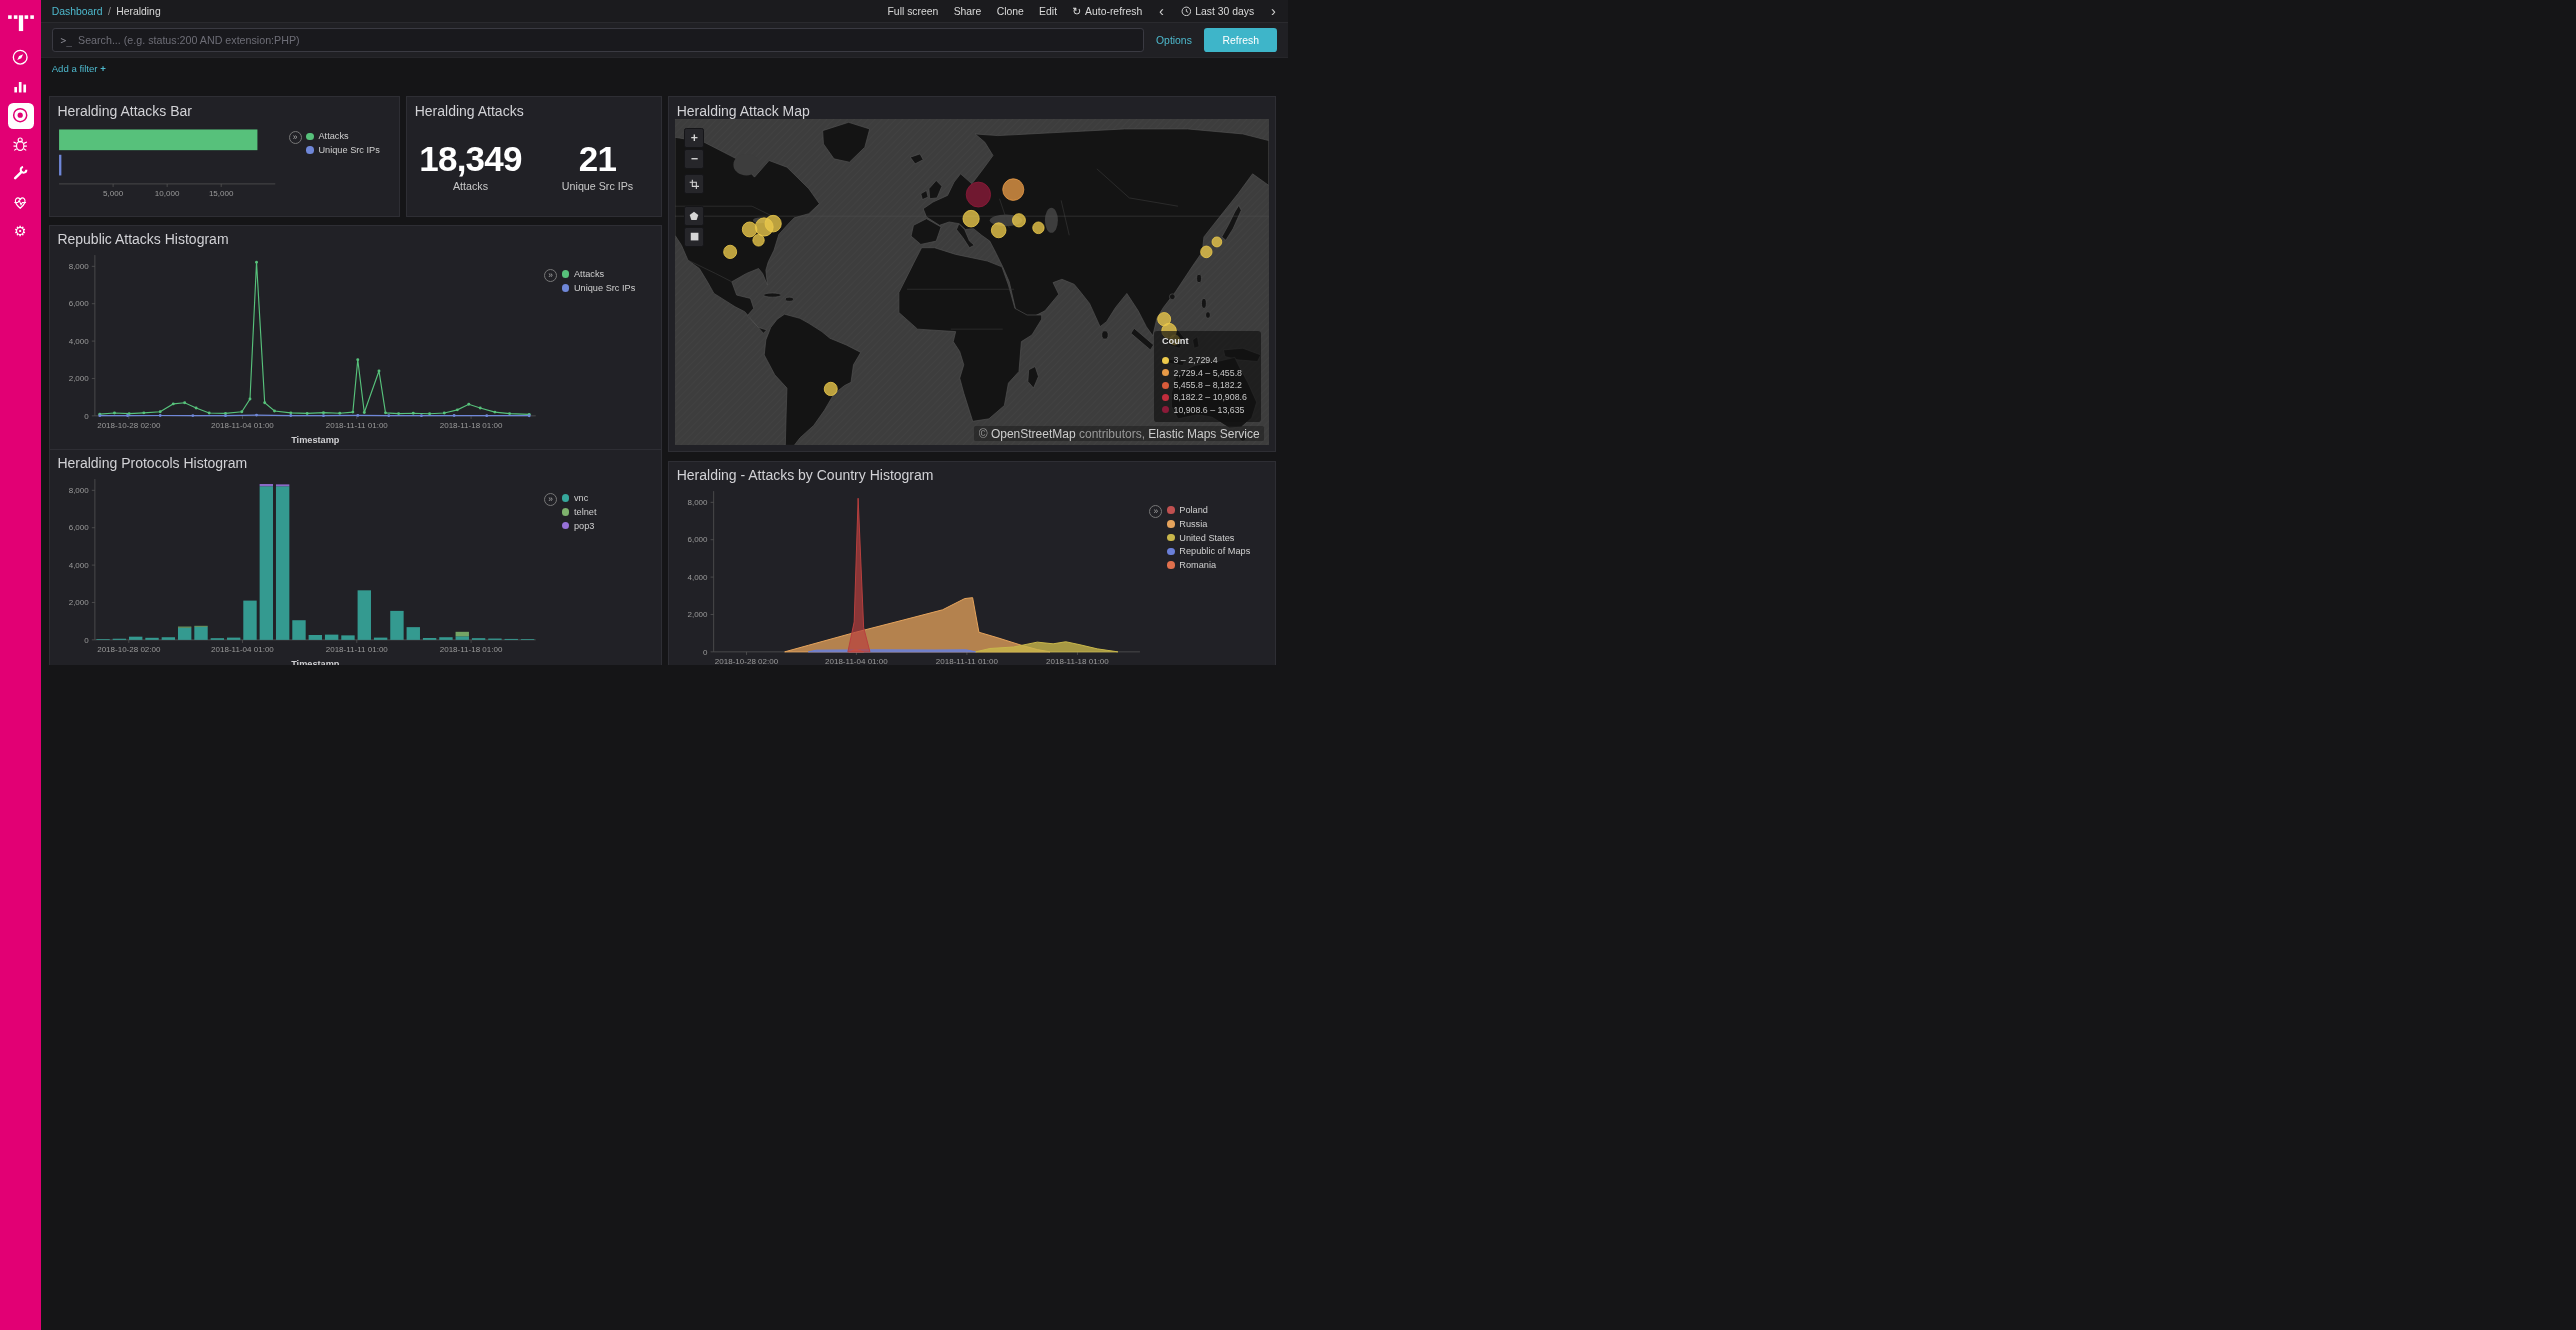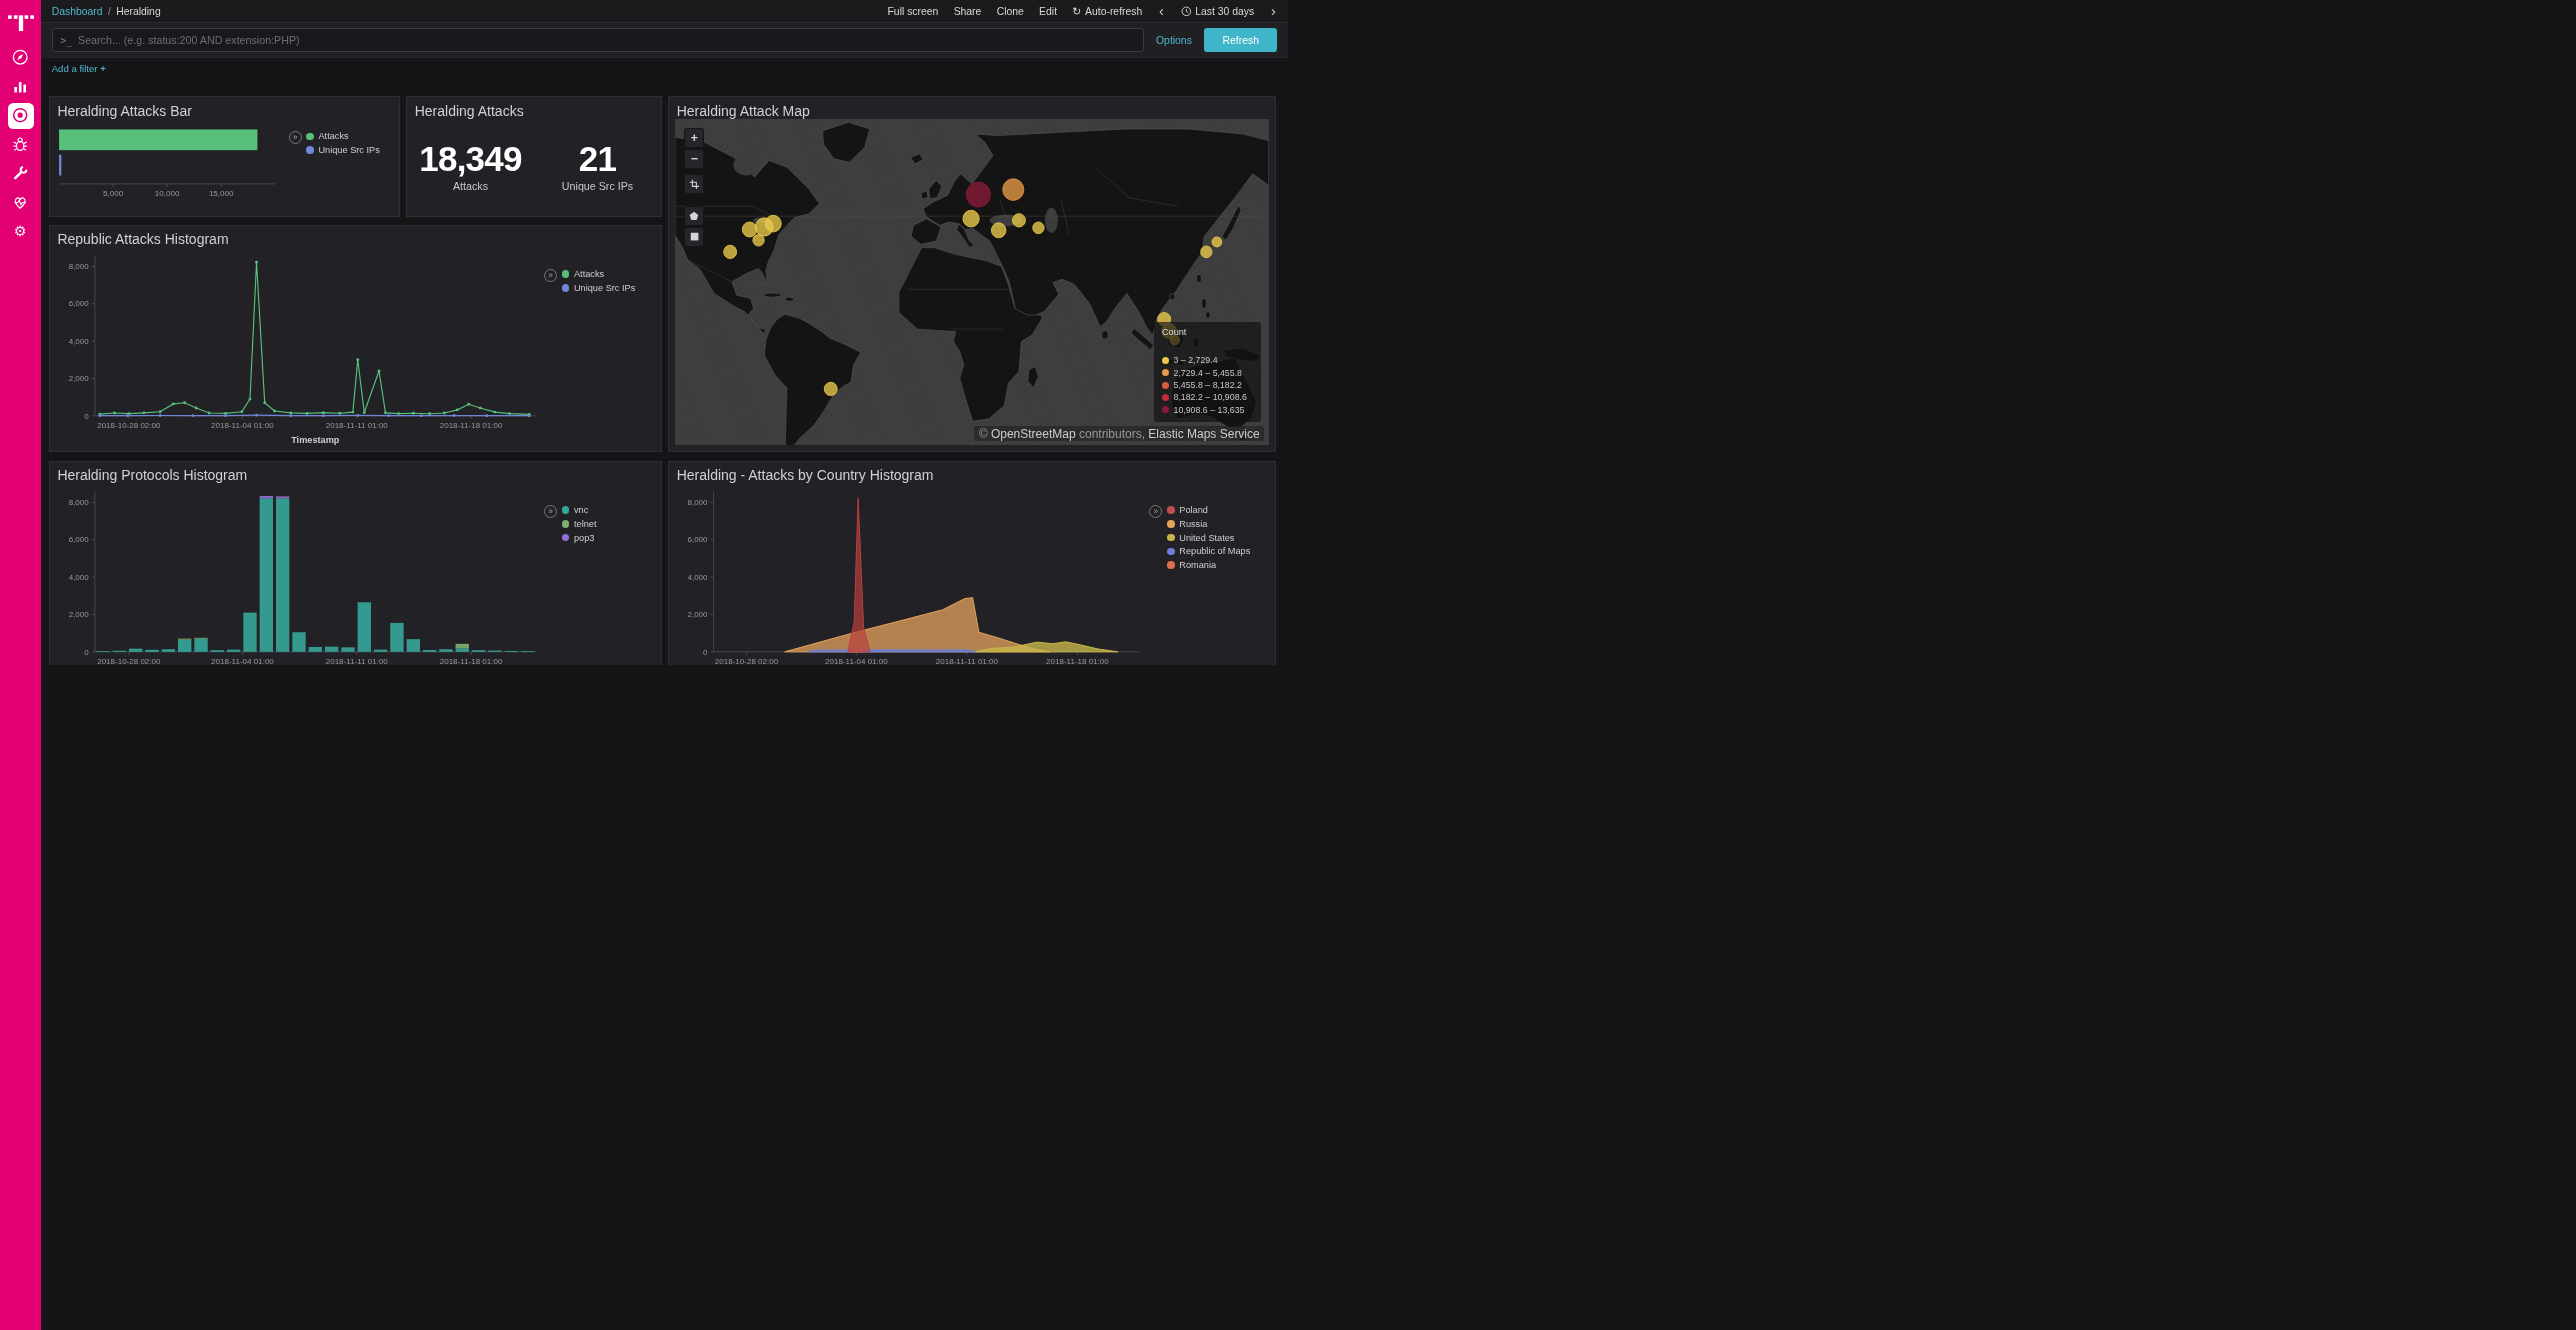--- a/index.html
+++ b/index.html
@@ -37,21 +37,21 @@
   .add-filter{color:#4db8cc;cursor:pointer}
   .add-filter b{font-weight:700}
   
   .dashboard{position:relative;height:587px}
   .panel{position:absolute;background:#212126;border:0.8px solid #2e2e34}
   .panel-title{padding:5.4px 7.7px 3.1px;font-size:14px;color:#d2d2d6;font-weight:500;cursor:pointer;white-space:nowrap;overflow:hidden}
   #panel-bar{left:7.7px;top:18.4px;width:351px;height:121px}
   #panel-metric{left:365px;top:18.4px;width:256px;height:121px}
   #panel-map{left:627px;top:18.4px;width:608px;height:356px}
   #panel-line{left:7.7px;top:147px;width:613px;height:227px}
-  #panel-protocols{left:7.7px;top:383px;width:613px;height:227px}
+  #panel-protocols{left:7.7px;top:371px;width:613px;height:227px}
   #panel-country{left:627px;top:383px;width:608px;height:227px}
   .chart-mount{position:absolute;top:23px;left:6.1px;bottom:3.1px}
   #panel-bar .chart-mount{right:119px;top:20px}
   #panel-line .chart-mount,#panel-protocols .chart-mount{right:118px}
   #panel-country .chart-mount{right:127px}
   .legend{position:absolute;display:flex;align-items:flex-start;gap:4.6px}
   #panel-bar .legend{right:6.1px;top:34px;width:104px}
   #panel-line .legend,#panel-protocols .legend{right:4.6px;top:43px;width:112px}
   #panel-country .legend{right:4.6px;top:43px;width:121px}
   .legend-toggle{width:13px;height:13px;border:0.8px solid #777;border-radius:50%;color:#aaa;
@@ -69,21 +69,21 @@
   .map-area{position:absolute;top:21.5px;left:6.1px;right:6.1px;bottom:6.1px;background:#3d3d3d;overflow:hidden;cursor:grab}
   .map-area > svg{position:absolute;inset:0;width:100%;height:100%}
   .map-controls{position:absolute;left:9.2px;top:9.2px;display:flex;flex-direction:column;gap:0.8px;z-index:5}
   .map-controls .gap{height:10px}
   .map-controls .gap-sm{height:3.8px}
   .map-controls button{width:20px;height:20px;background:#26262a;border:0.8px solid #151518;color:#d5d5d5;
     font-size:12.3px;font-weight:700;cursor:pointer;border-radius:2.3px;display:flex;align-items:center;justify-content:center;
     font-family:"Liberation Sans",sans-serif}
   .map-legend{position:absolute;right:7.7px;bottom:23px;background:rgba(18,18,18,.68);border-radius:3.1px;
     padding:5.4px 7.7px;z-index:5;min-width:107px}
-  .map-legend-title{font-size:9.2px;color:#ddd;font-weight:400;margin-bottom:18px}
+  .map-legend-title{font-size:9.2px;color:#ddd;font-weight:700;margin-bottom:9px}
   .map-legend ul{list-style:none}
   .map-legend li{display:flex;align-items:center;gap:4.6px;margin-bottom:2.3px}
   .map-legend .dot{width:7px;height:7px;border-radius:50%;flex:0 0 auto}
   .map-legend .lbl{font-size:8.8px;color:#c8c8c8;white-space:nowrap}
   .map-attrib{position:absolute;right:4.6px;bottom:4px;font-size:12px;color:#999;z-index:5;
     background:rgba(30,30,30,.55);padding:0.8px 4.6px;border-radius:1.5px;white-space:nowrap}
   .map-attrib .link{color:#ccc;cursor:pointer}
   
   svg text.tick{fill:#9a9a9a;font-size:10.5px;font-family:"Liberation Sans",sans-serif}
   svg text.axlabel{fill:#cfcfd2;font-size:12px;font-weight:700;font-family:"Liberation Sans",sans-serif}

